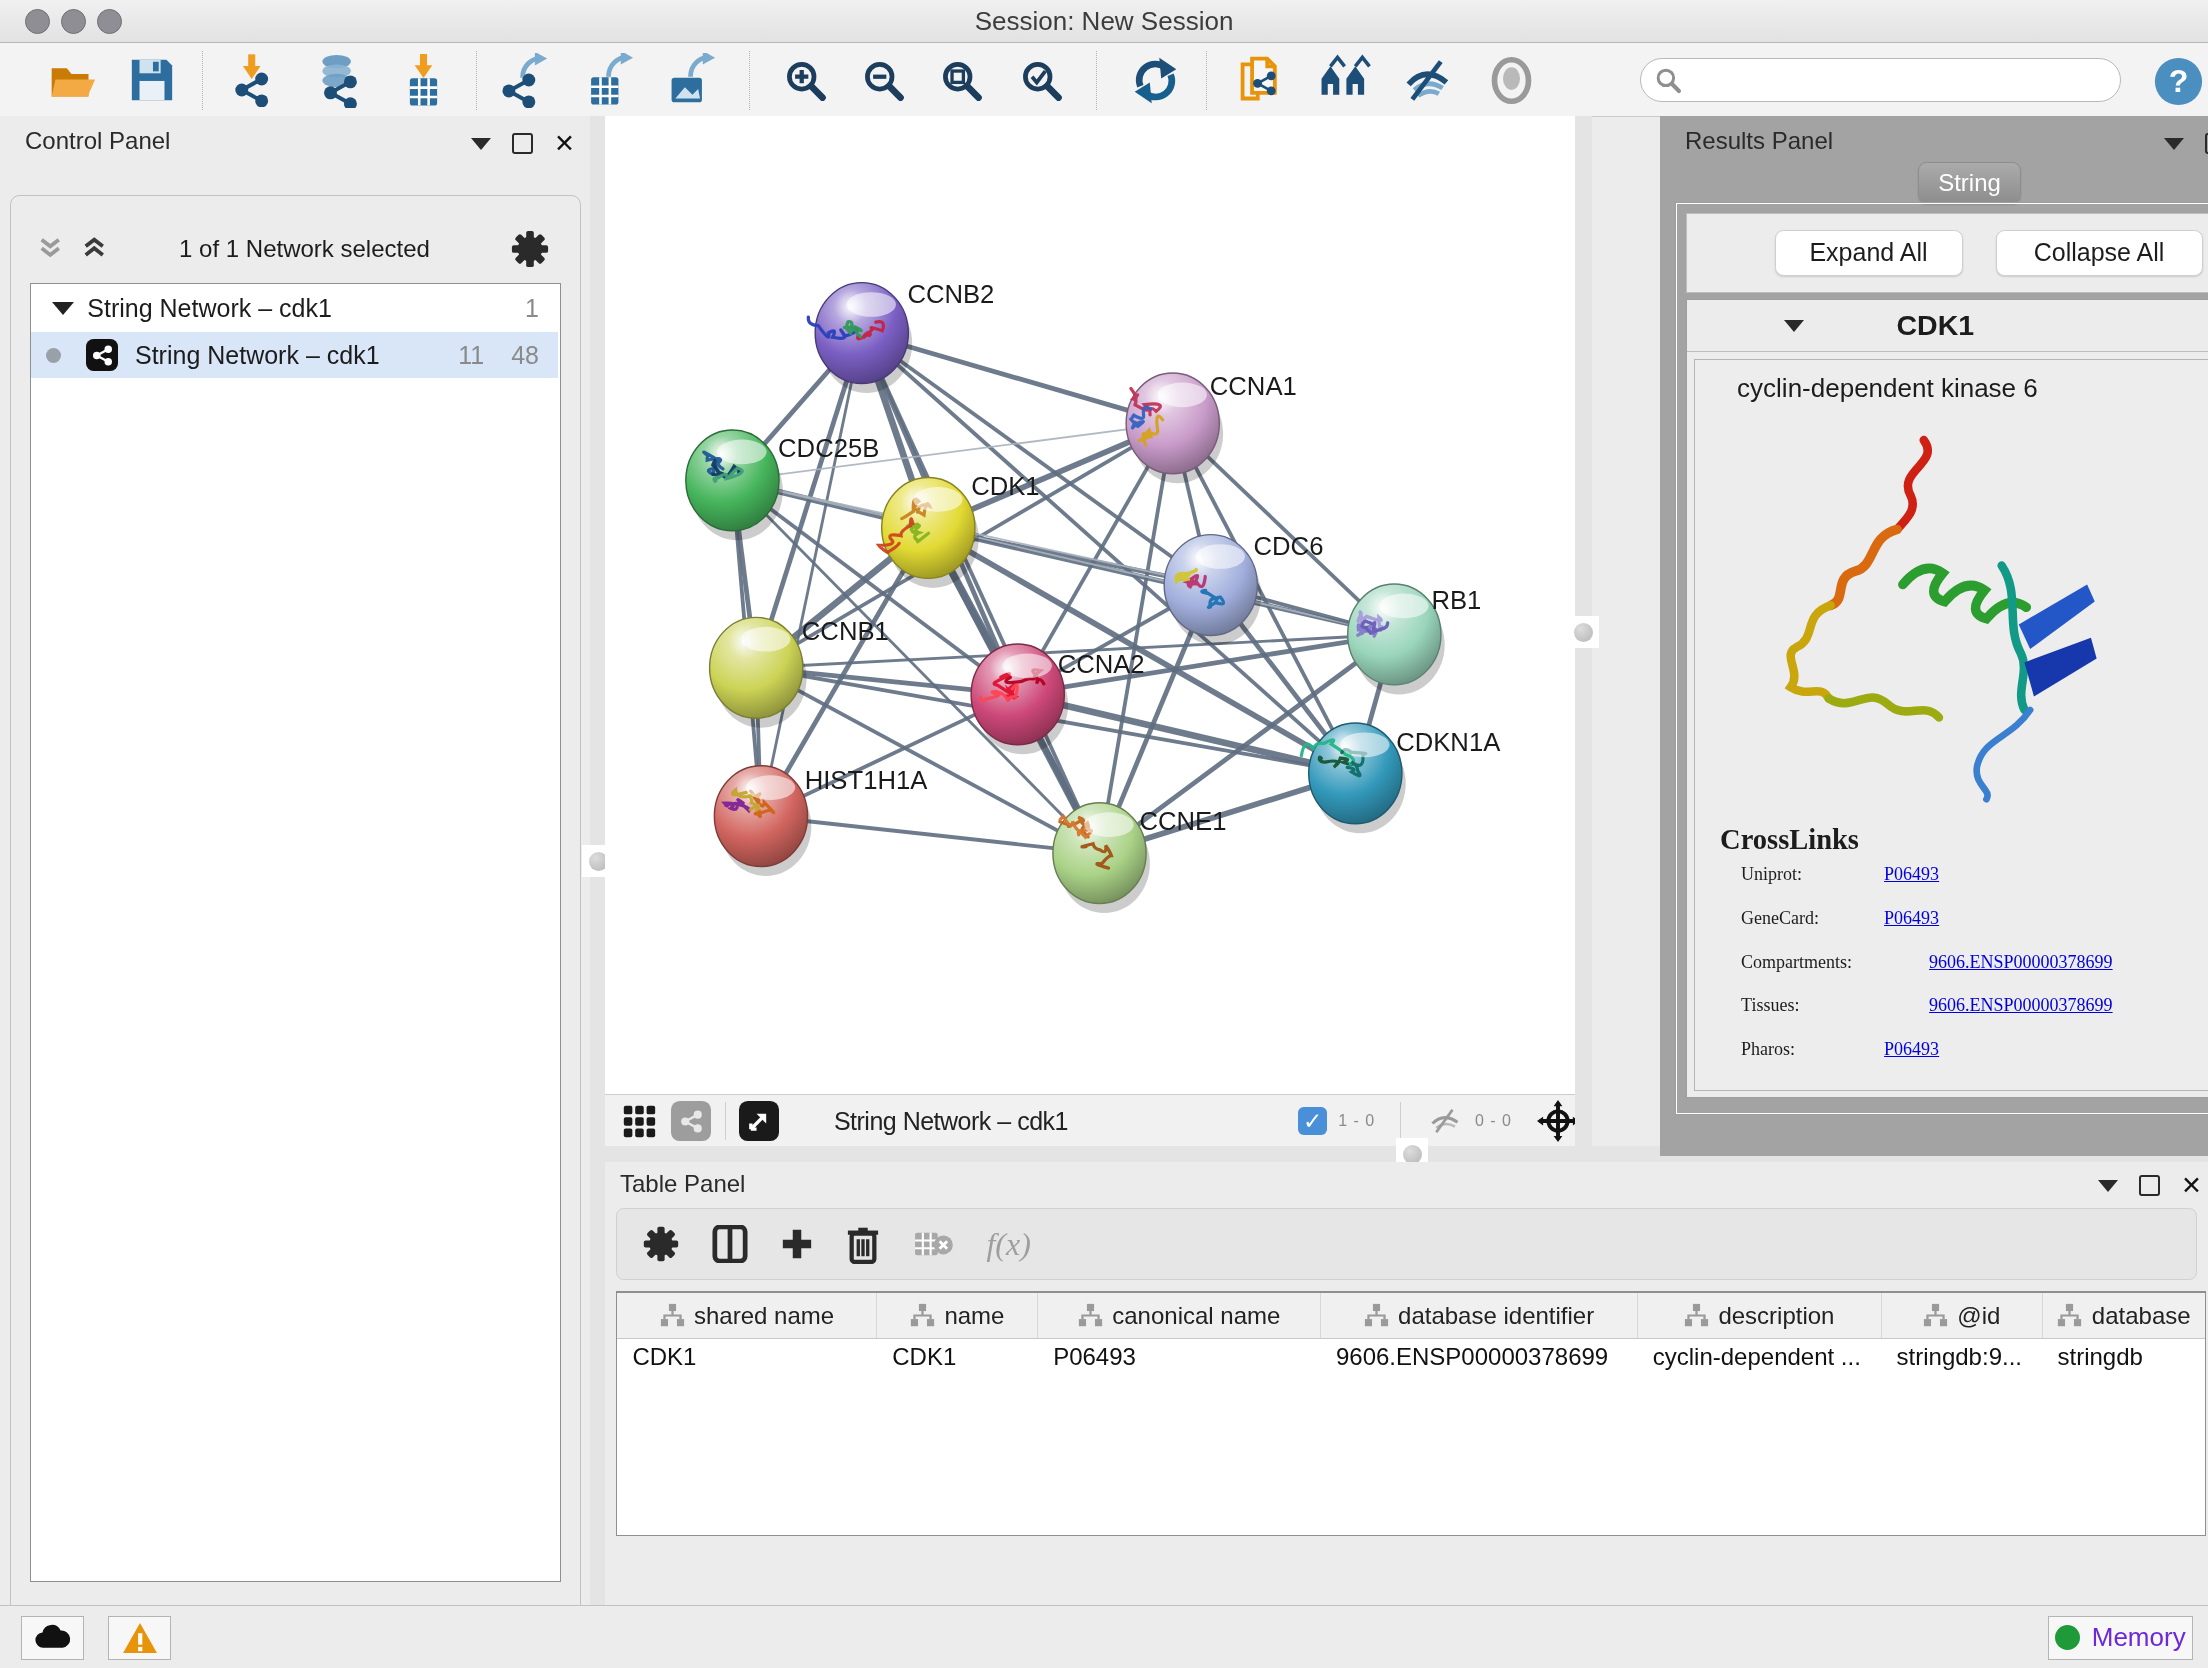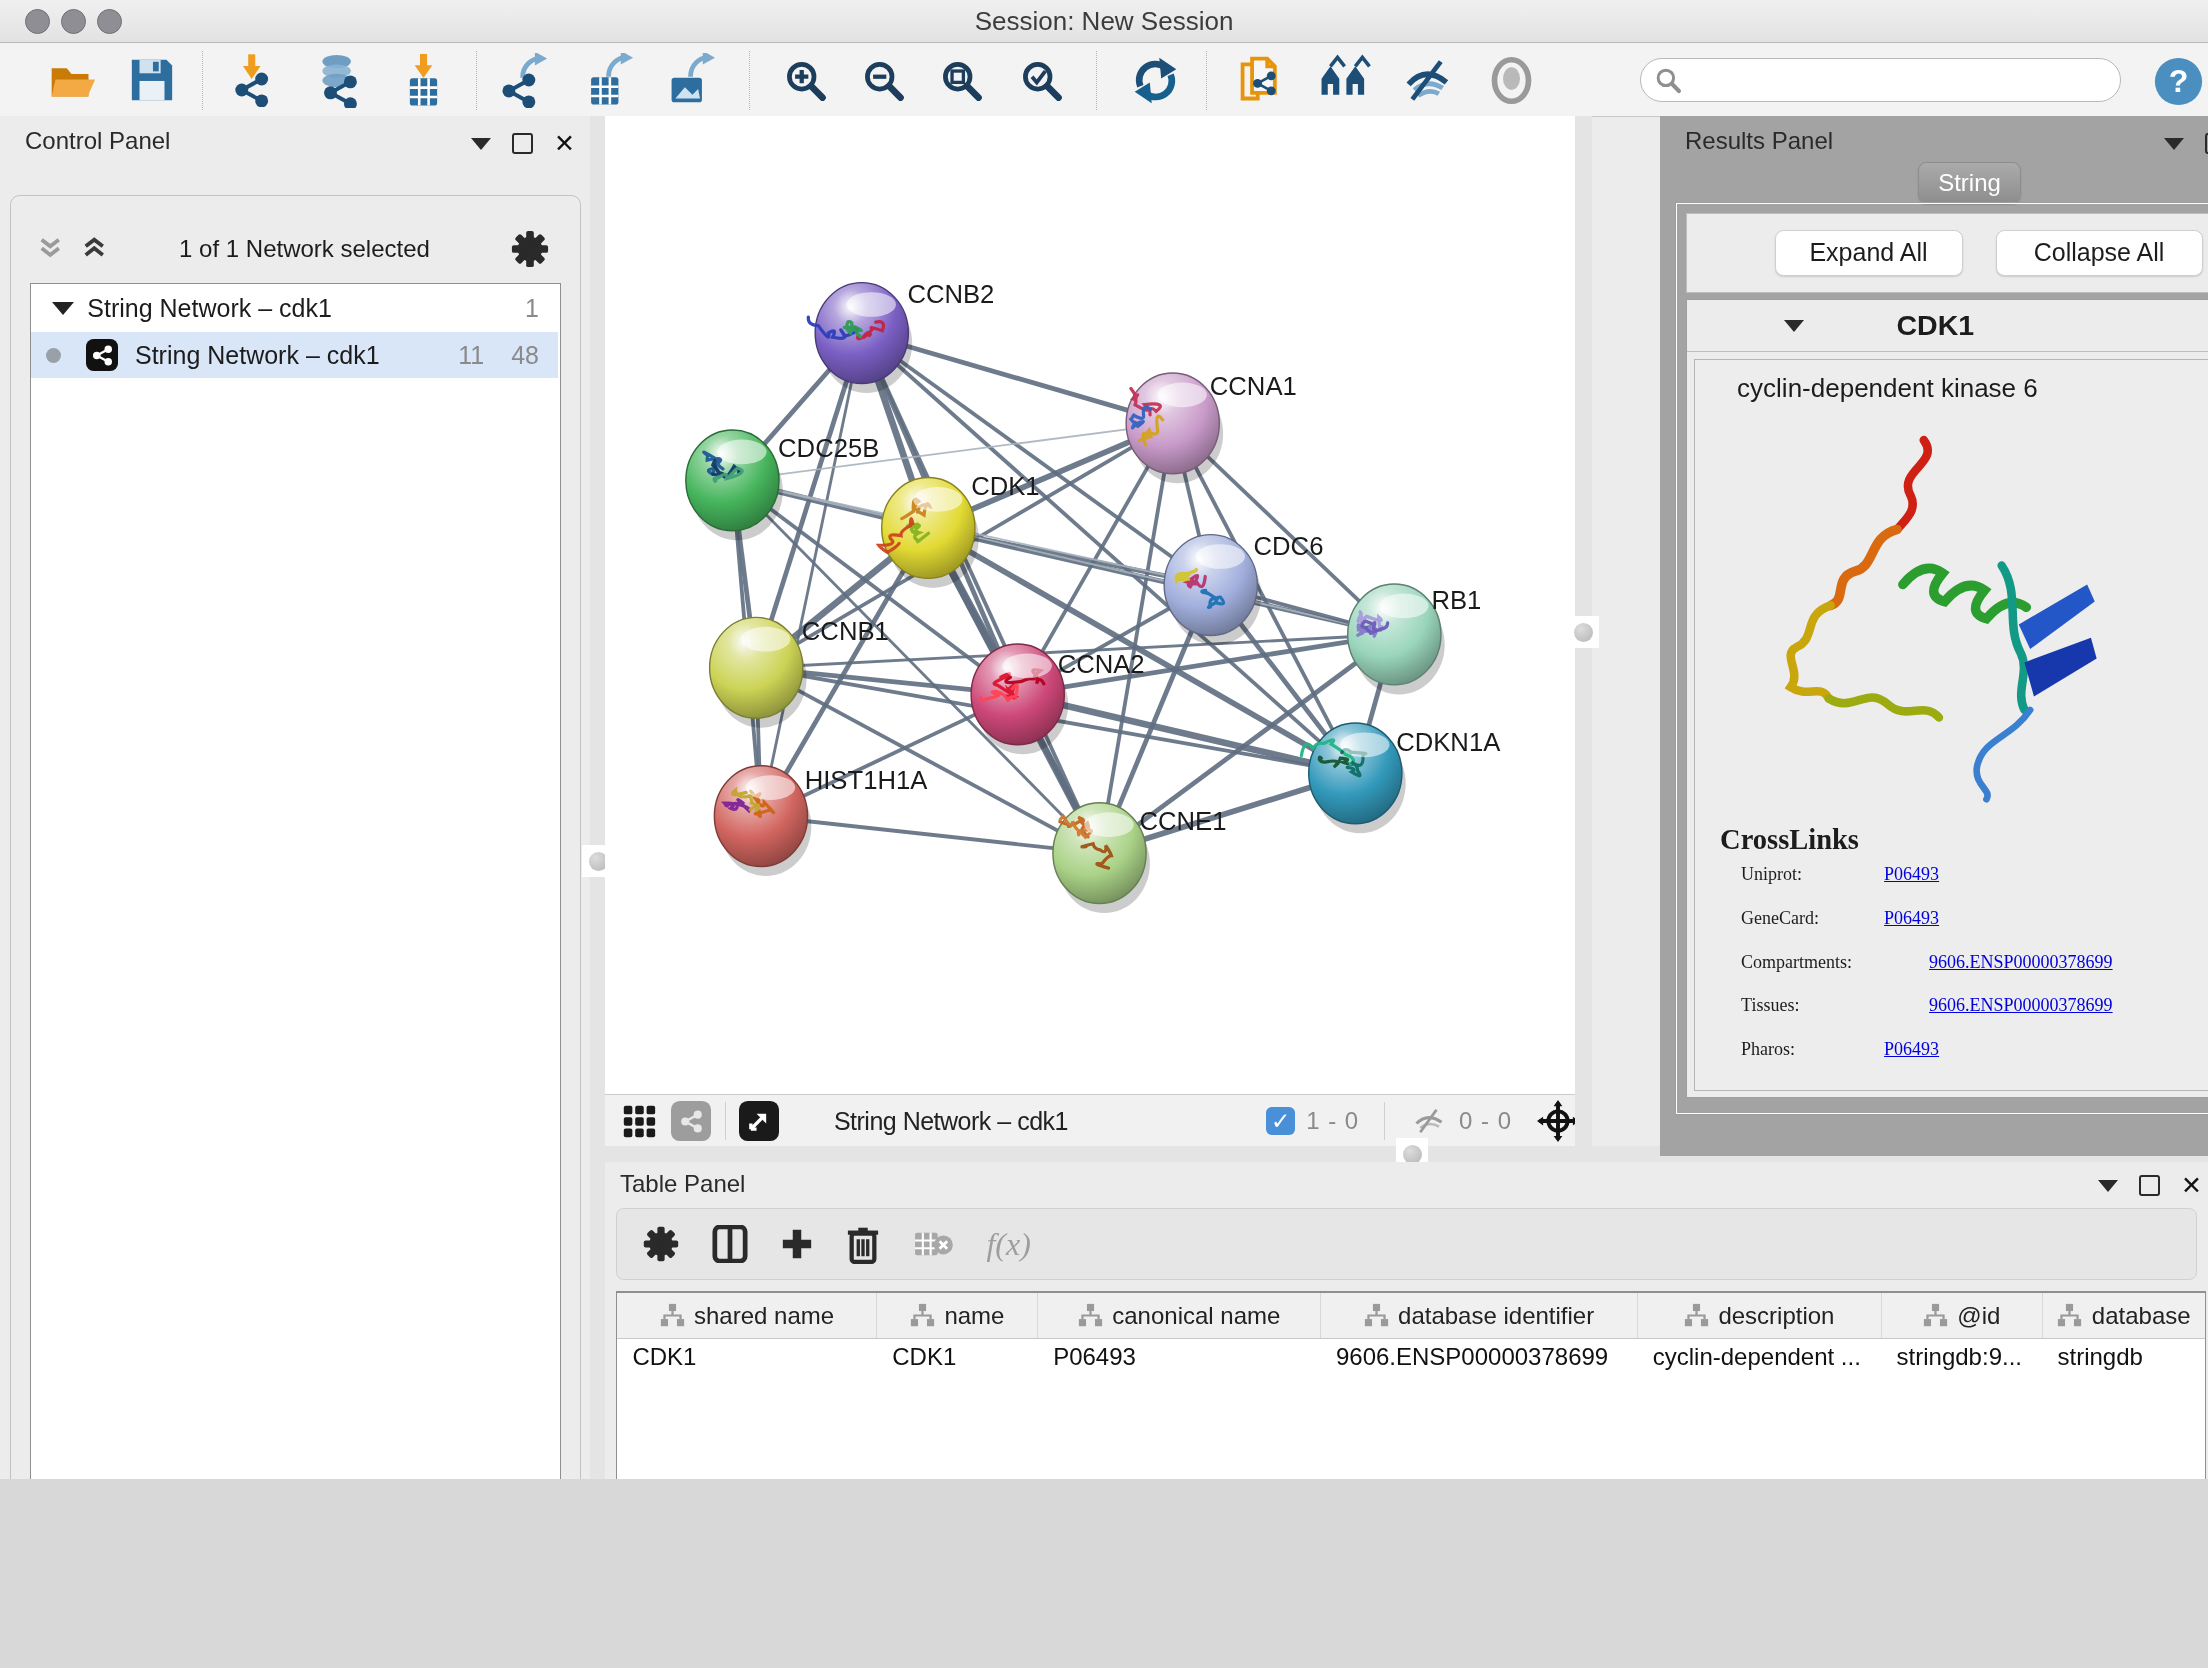--- a/index.html
+++ b/index.html
@@ -1,16 +1,16 @@
 <!DOCTYPE html>
 <html style="font-size:15px"><head>
 <meta charset="utf-8">
 <style>
   html,body{margin:0;padding:0;background:#d8d8d8;}
-  #app{position:relative;width:2208px;height:1479px;background:#ececec;overflow:hidden;
+  #app{position:relative;width:2208px;height:1668px;background:#ececec;overflow:hidden;
        font-family:"Liberation Sans","DejaVu Sans",sans-serif;color:#1c1c1c;}
   .abs{position:absolute;}
   
   #titlebar{left:0;top:0;width:2208px;height:42px;background:linear-gradient(#f0f0f0,#e2e2e2);
             border-bottom:1px solid #b8b8b8;}
   .tl{width:23px;height:23px;border-radius:50%;background:#8e8e94;border:1px solid #6f6f75;top:8.6px;}
   #wintitle{left:0;top:0;width:100%;text-align:center;line-height:42px;font-size:26px;color:#3c3c3c;}
   
   #toolbar{left:0;top:43px;width:2208px;height:73px;background:#f3f3f3;border-bottom:1px solid #c9c9c9;}
   .tbi{top:9.5px;width:55px;height:55px;display:flex;align-items:center;justify-content:center;cursor:default;}
@@ -34,21 +34,21 @@
   #cp-tree{left:30px;top:167px;width:529px;height:1297px;background:#fff;border:1px solid #8f8f8f;}
   .treerow{left:0;width:527px;height:46px;display:flex;align-items:center;font-size:25px;}
   .treenum{color:#8a8a8a;font-size:25px;}
   #sharebadge{width:32px;height:32px;background:#111;border-radius:7.6px;display:flex;align-items:center;justify-content:center;}
   
   #netcanvas{left:605px;top:116px;width:970px;height:978px;background:#fff;}
   #netfooter{left:605px;top:1094px;width:987px;height:52px;background:#f1f1f1;
              border-top:1px solid #cdcdcd;border-bottom:1px solid #cdcdcd;display:flex;align-items:center;}
   .nfsep{width:0;height:38px;border-left:1px solid #cfcfcf;margin:0 13.3px;}
   #netlabel{font-size:25px;color:#222;letter-spacing:-0.5px;}
-  .cntlabel{font-size:24px;color:#8a8a8a;letter-spacing:1px;}
+  .cntlabel{font-size:16px;color:#8a8a8a;letter-spacing:1px;}
   #selchk{width:28.5px;height:28.5px;background:#4a90d9;border-radius:5.7px;color:#fff;font-size:23px;
           font-weight:bold;display:flex;align-items:center;justify-content:center;}
   
   .vsplit{top:116px;width:17px;background:#e4e4e4;}
   .handledot{width:32px;height:32px;background:#fff;display:flex;align-items:center;justify-content:center;}
   .handledot i{width:19px;height:19px;border-radius:50%;background:radial-gradient(circle at 35% 30%,#ddd,#b5b5b5);display:block;}
   
   #resultspanel{left:1660px;top:116px;width:616px;height:1040px;background:#a3a3a3;}
   #rp-outer{left:15px;top:86px;width:592px;height:911px;border:1px solid #9e9e9e;box-shadow:inset 0 0 0 1px #fdfdfd;}
   .rbtn{height:44px;background:#fff;border:1px solid #cfcfcf;border-radius:8.6px;font-size:25px;

